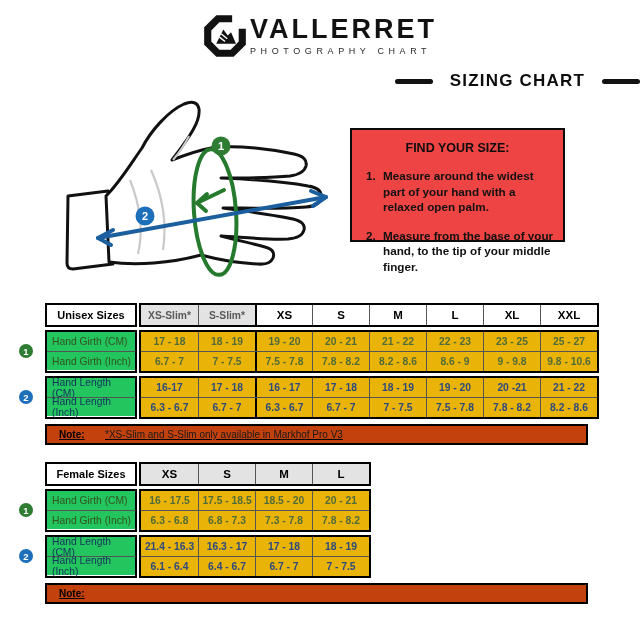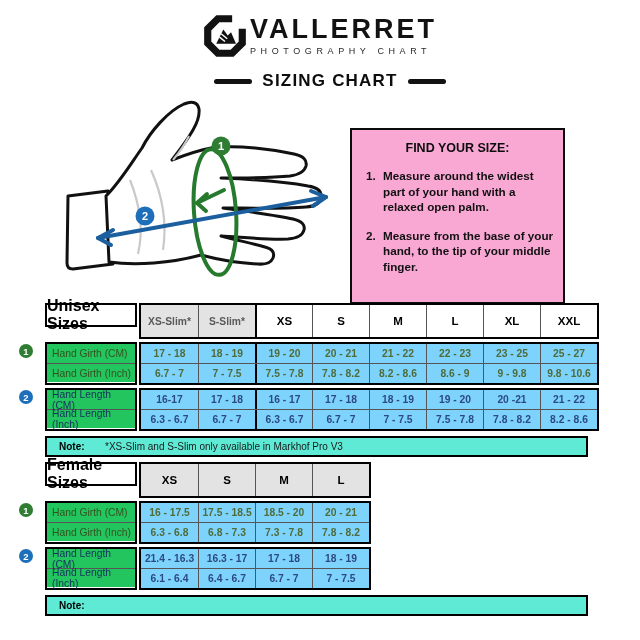--- a/index.html
+++ b/index.html
@@ -4,56 +4,56 @@
 <style>
   * { box-sizing: border-box; margin: 0; padding: 0; }
   html,body { width:640px; height:640px; background:#fff; font-family:"Liberation Sans", sans-serif; position:relative; overflow:hidden; }
 
   
   .logo-wrap { position:absolute; top:14px; left:0; right:0; display:flex; justify-content:center; align-items:center; gap:3px; }
   .logo-text { display:flex; flex-direction:column; }
   .brand-name { font-size:27px; font-weight:bold; letter-spacing:3px; color:#121212; line-height:1; }
   .brand-tagline { font-size:9px; letter-spacing:4.6px; color:#2a2a2a; margin-top:3px; font-weight:500; }
 
-  .title-wrap { position:absolute; top:71px; left:0; right:0; display:flex; justify-content:center; align-items:center; gap:10px;padding-left:20px; }
+  .title-wrap { position:absolute; top:71px; left:0; right:0; display:flex; justify-content:flex-end; align-items:center; gap:17px;padding-left:20px; }
   .page-title { font-size:17px; font-weight:bold; letter-spacing:1.2px; color:#0d0d0d; }
   .title-dash { width:38px; height:5px; background:#121212; border-radius:3px; }
 
   
   .hand-svg { position:absolute; left:50px; top:98px; }
 
   
-  .fys-box { position:absolute; left:350px; top:128px; width:215px; height:176px; border:2.5px solid #0b0b0b; background:#f9a8d4; }
+  .fys-box { position:absolute; left:350px; top:128px; width:215px; height:114px; border:2.5px solid #0b0b0b; background:#ef4444; }
   .fys-title { text-align:center; font-weight:bold; font-size:12.5px; margin-top:11px; color:#0d0d0d; }
   .fys-step { display:flex; margin:13px 9px 0 14px; font-size:11.7px; font-weight:bold; line-height:1.33; color:#111; }
   .fys-num { width:17px; flex:none; }
 
   
   .tbl { position:absolute; }
   .tbl-unisex { left:45px; top:303px; }
   .tbl-female { left:45px; top:462px; }
   .trow { display:flex; align-items:stretch; margin-bottom:3px; }
   .tl-box { width:92px; flex:none; border:2px solid #000; background:#fff; margin-right:2px; }
-  .title-box { height:24px; display:flex; align-items:center; justify-content:center; font-weight:bold; font-size:16px; color:#000; }
+  .title-box { height:24px; display:flex; align-items:center; justify-content:center; font-weight:bold; font-size:11px; color:#000; }
   .lbl { height:19px; display:flex; align-items:center; padding-left:5px; font-size:10.3px; font-weight:normal; background:#22c55e; }
   .lbl + .lbl { border-top:1px solid #555; }
   .girth-l { color:#33531f; }
   .length-l { color:#17325e; }
   .dgroup { border:2px solid #000; background:#fff; }
   .drow { display:flex; }
   .drow + .drow { border-top:1px solid #555;justify-content:center; }
-  .cell { width:57px; flex:none; height:19px; display:flex; align-items:center; justify-content:center; font-size:10.3px; border-left:1px solid #555; background:#7dd3fc; font-weight:600; }
+  .cell { width:57px; flex:none; height:19px; display:flex; align-items:center; justify-content:center; font-size:10.3px; border-left:1px solid #555; background:#eab308; font-weight:600; }
   .cell:first-child { border-left:none; }
   .cell.thick { border-left:2px solid #000; }
-  .hdr { height:32px; background:#fff; font-weight:bold; font-size:11.5px; color:#000; }
+  .hdr { height:20px; background:#fff; font-weight:bold; font-size:11.5px; color:#000; }
   .hdr.slim { background:#e3e3e3; color:#595959; font-weight:600; font-size:10.3px; }
   .tbl-female .hdr { background:#e3e3e3; color:#000; font-weight:bold; }
   .girth-v { color:#4f6b3a; }
   .length-v { color:#2c4a80; }
-  .note-box { display:flex; align-items:center; border:2px solid #000; height:21px; width:543px; margin-top:5px; background:#5eead4; }
+  .note-box { display:flex; align-items:center; border:2px solid #000; height:21px; width:543px; margin-top:5px; background:#c2410c;text-decoration:underline; }
   .note-label { font-weight:bold; font-size:10px; margin-left:12px; width:46px; color:#000; }
   .note-text { font-size:10px; color:#1a1a1a; }
 
   
   .marker { position:absolute; width:14px; height:14px; border-radius:50%; color:#fff; font-size:9.5px; font-weight:bold; display:flex; align-items:center; justify-content:center; }
   .marker-green { background:#2e7d32; }
   .marker-blue { background:#1e6fba; }
   .m-ug { left:19px; top:344px; }
   .m-ul { left:19px; top:390px; }
   .m-fg { left:19px; top:503px; }

